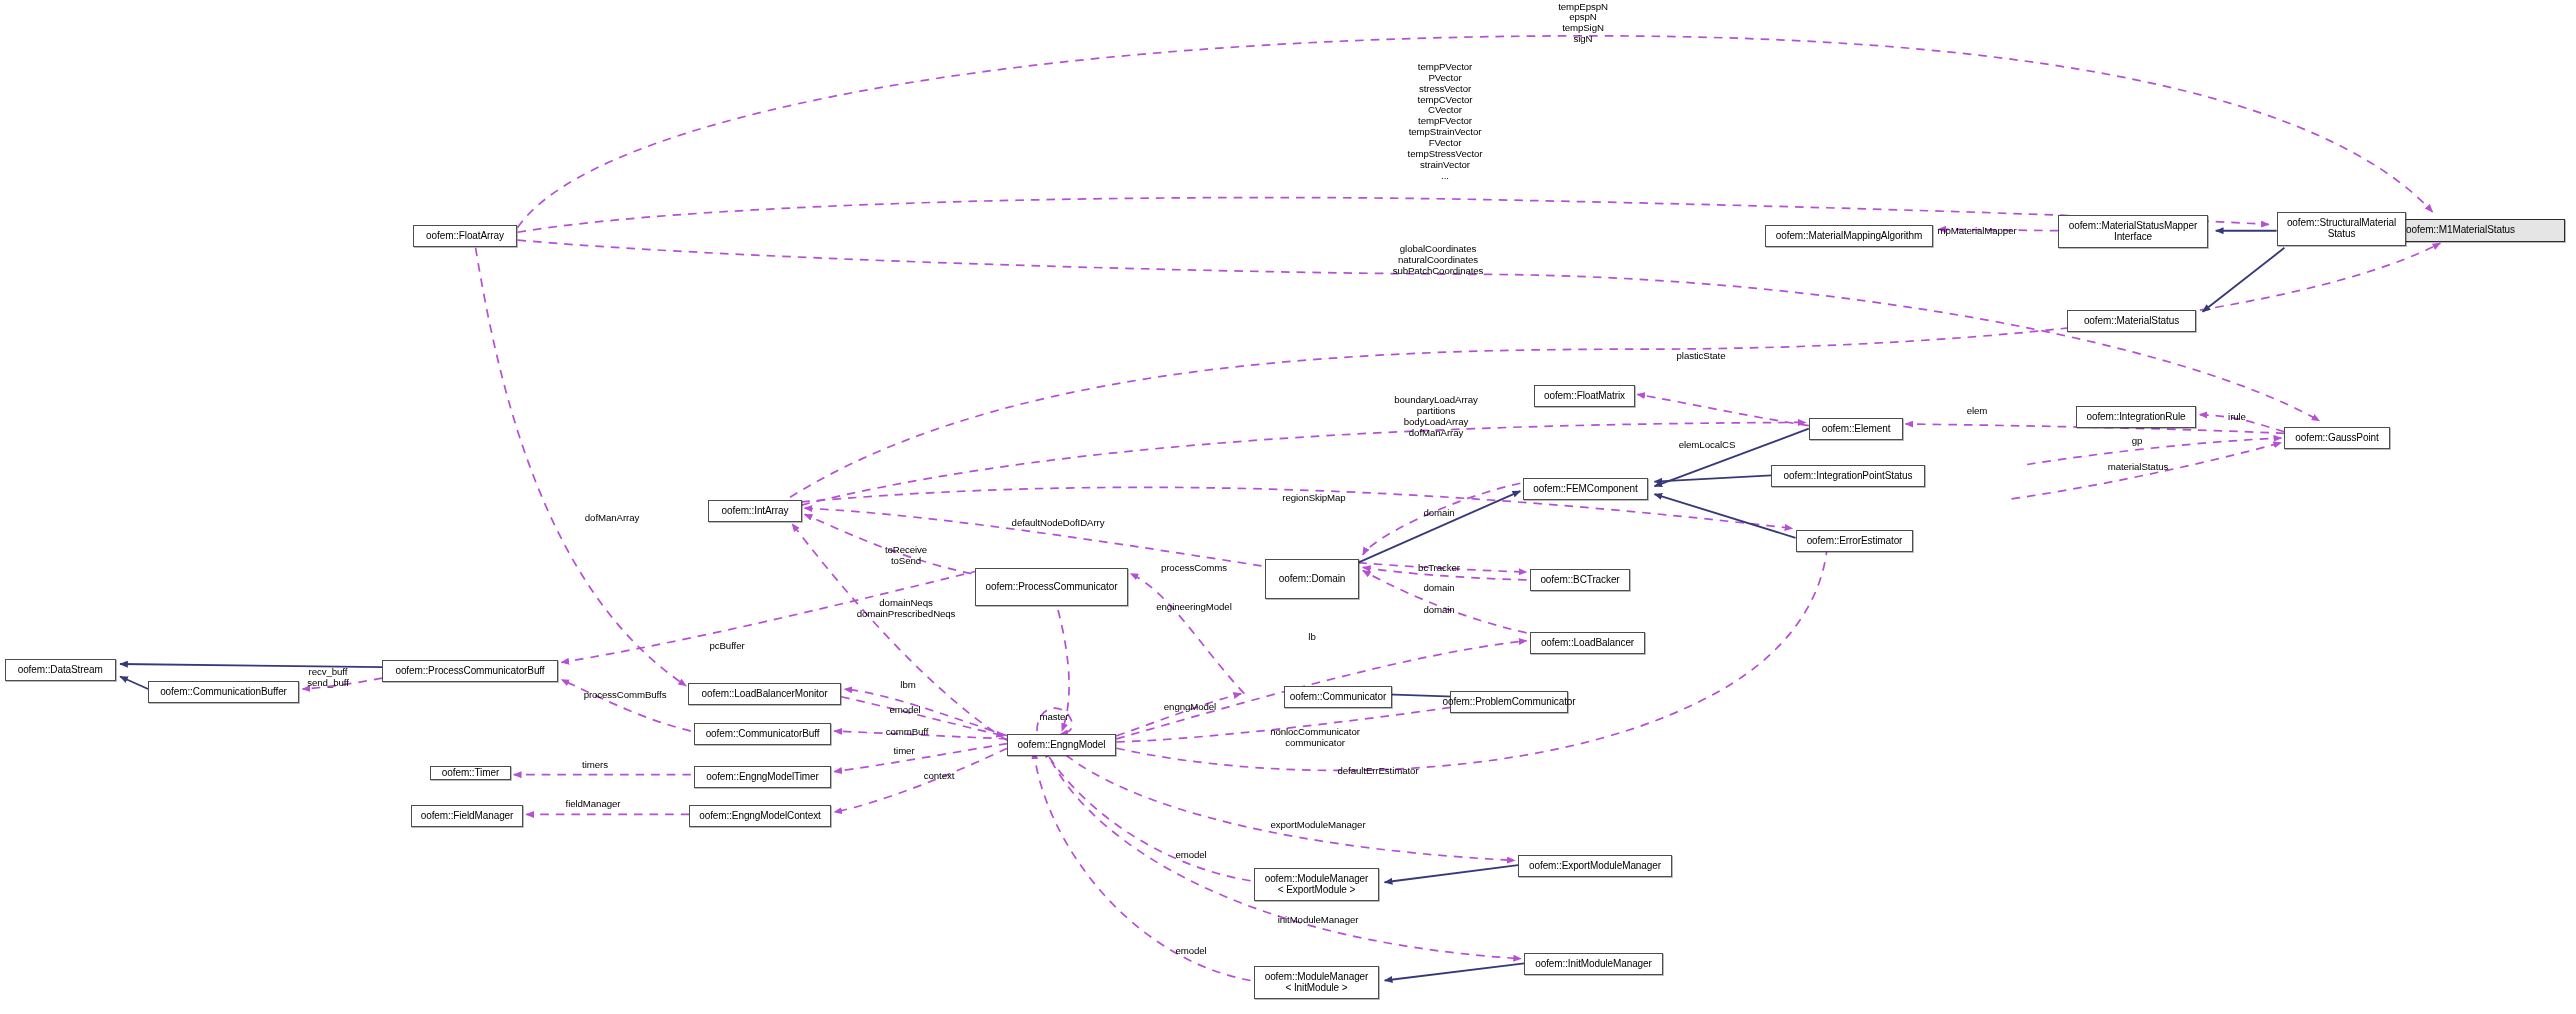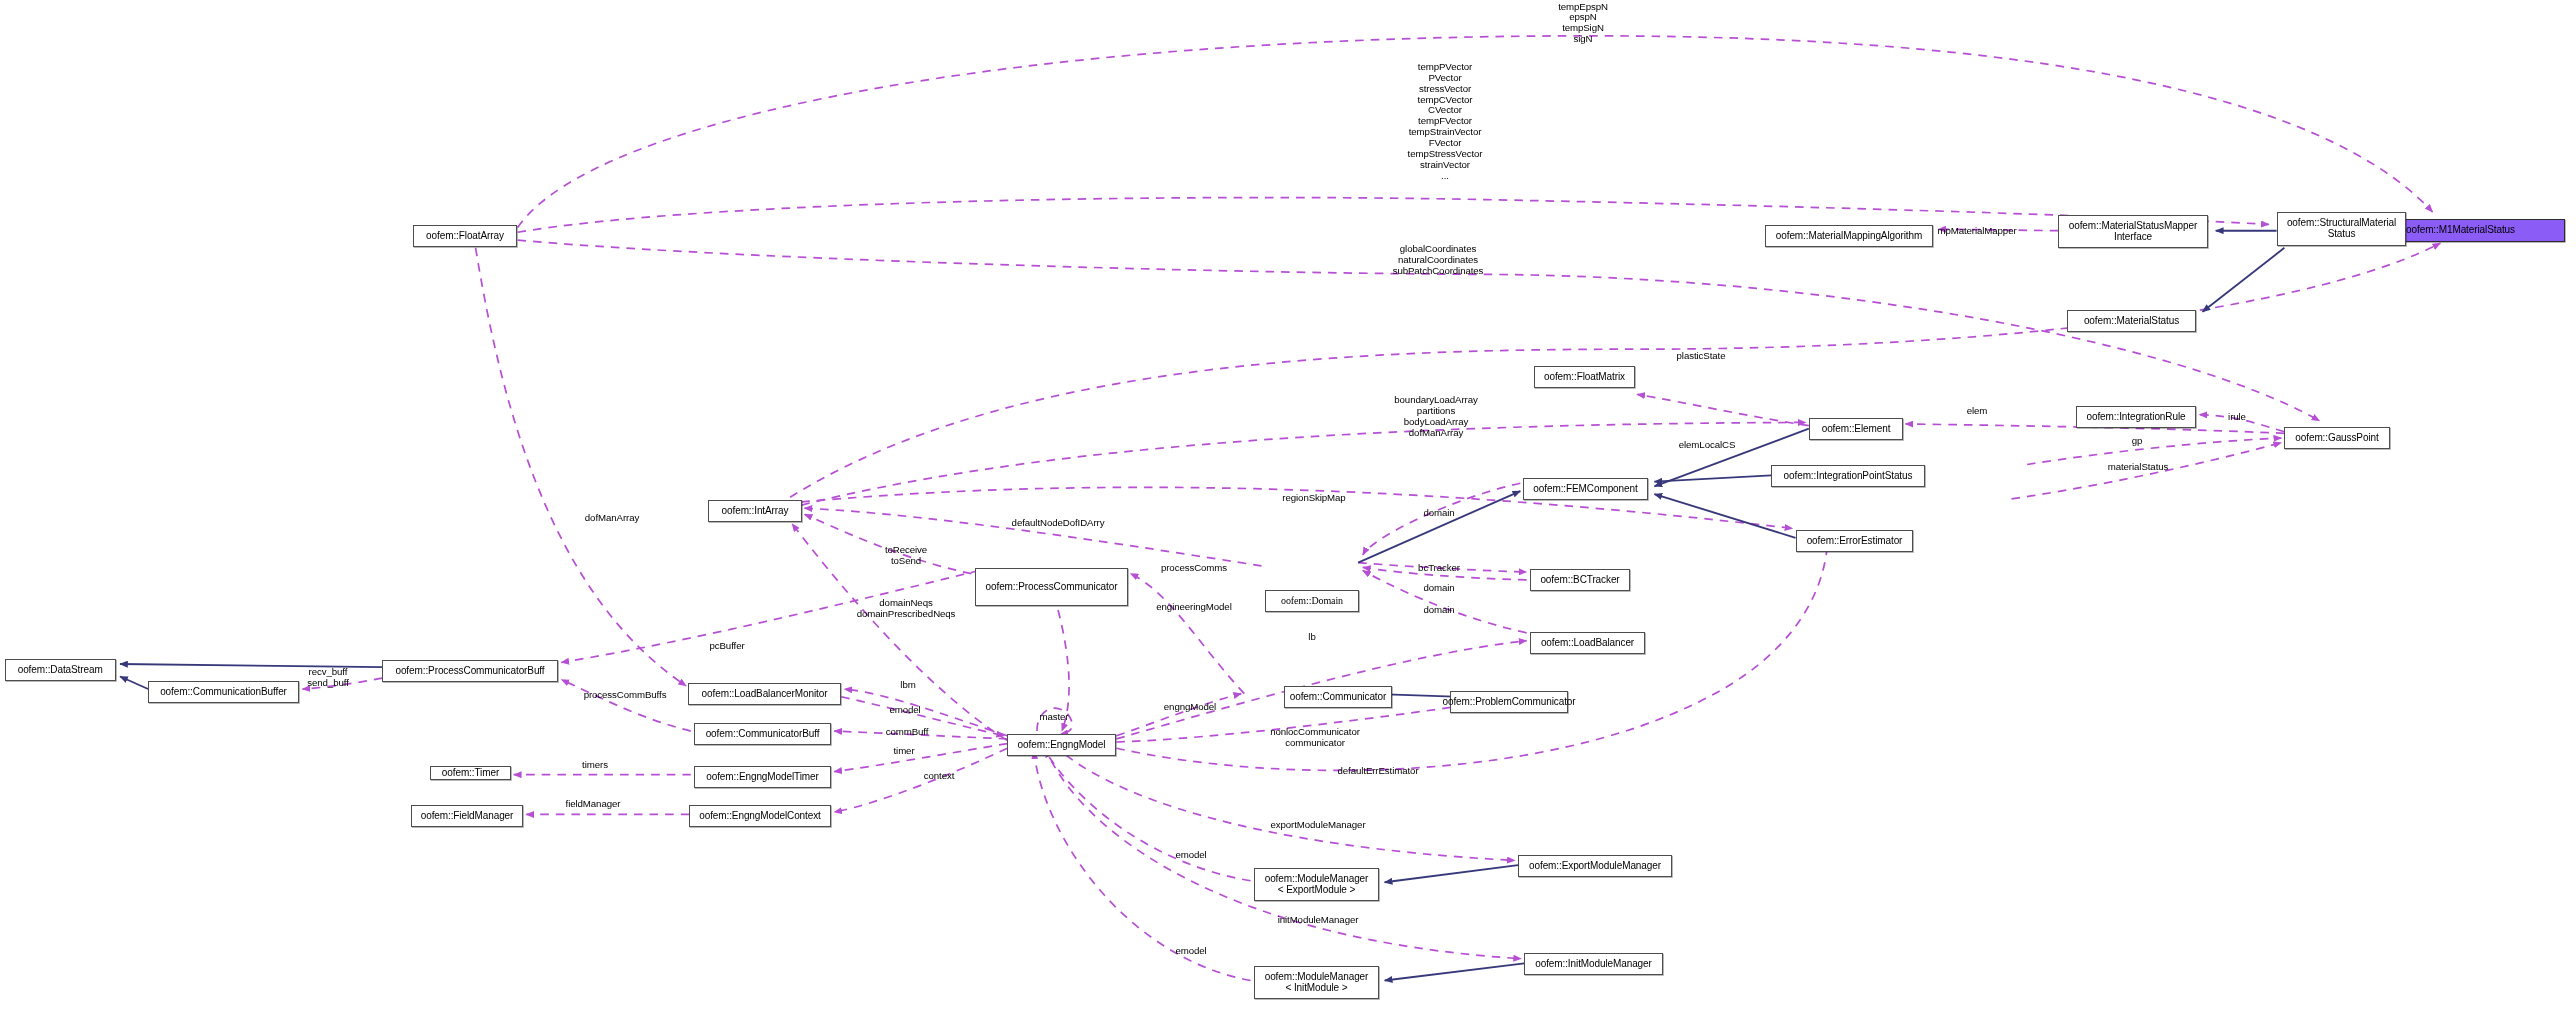--- a/index.html
+++ b/index.html
@@ -30,21 +30,21 @@
     display:flex;
     align-items:center;
     justify-content:center;
     text-align:center;
     white-space:pre-line;
     letter-spacing:-0.1px;
     z-index:5;
     box-shadow:0.8px 0.8px 0 rgba(0,0,0,0.35);
   }
   .node.highlight{
-    background:#8b5cf6;
+    background:#e5e5e5;
     border-color:#2b2b2b;
   }
   .edge-label{
     position:absolute;
     font-size:9.7px;
     color:#000000;
     line-height:1.12;
     text-align:center;
     white-space:pre-line;
     z-index:4;
@@ -174,29 +174,29 @@
 
   <div id="node-layer">
       <div class="node highlight" style="left: 2356px; top: 219px; width: 209px; height: 23.4px;">oofem::M1MaterialStatus</div>
       <div class="node" style="left: 2277px; top: 212px; width: 129px; height: 34px;">oofem::StructuralMaterial
 Status</div>
       <div class="node" style="left: 2058px; top: 215px; width: 150px; height: 33px;">oofem::MaterialStatusMapper
 Interface</div>
       <div class="node" style="left: 1765px; top: 225px; width: 168px; height: 22px;">oofem::MaterialMappingAlgorithm</div>
       <div class="node" style="left: 2067px; top: 310px; width: 129px; height: 22px;">oofem::MaterialStatus</div>
       <div class="node" style="left: 413px; top: 225px; width: 104px; height: 22px;">oofem::FloatArray</div>
-      <div class="node" style="left: 1534px; top: 366px; width: 101px; height: 22px;">oofem::FloatMatrix</div>
+      <div class="node" style="left: 1534px; top: 385px; width: 101px; height: 22px;">oofem::FloatMatrix</div>
       <div class="node" style="left: 1809px; top: 418px; width: 94px; height: 22px;">oofem::Element</div>
       <div class="node" style="left: 2076px; top: 406px; width: 120px; height: 22px;">oofem::IntegrationRule</div>
       <div class="node" style="left: 2284px; top: 427px; width: 106px; height: 22px;">oofem::GaussPoint</div>
       <div class="node" style="left: 1771px; top: 465px; width: 154px; height: 22px;">oofem::IntegrationPointStatus</div>
       <div class="node" style="left: 1523px; top: 478px; width: 125px; height: 22px;">oofem::FEMComponent</div>
       <div class="node" style="left: 1796px; top: 530px; width: 117px; height: 22px;">oofem::ErrorEstimator</div>
       <div class="node" style="left: 708px; top: 500px; width: 94px; height: 22px;">oofem::IntArray</div>
-      <div class="node" style="left: 1265px; top: 590px; width: 94px; height: 22px; font-family: Liberation Serif, serif;">oofem::Domain</div>
+      <div class="node" style="left: 1265px; top: 559px; width: 94px; height: 40px;">oofem::Domain</div>
       <div class="node" style="left: 1530px; top: 569px; width: 100px; height: 22px;">oofem::BCTracker</div>
       <div class="node" style="left: 975px; top: 568px; width: 153px; height: 38px;">oofem::ProcessCommunicator</div>
       <div class="node" style="left: 1530px; top: 632px; width: 115px; height: 22px;">oofem::LoadBalancer</div>
       <div class="node" style="left: 4.7px; top: 659px; width: 111px; height: 22px;">oofem::DataStream</div>
       <div class="node" style="left: 382px; top: 660px; width: 176px; height: 22px;">oofem::ProcessCommunicatorBuff</div>
       <div class="node" style="left: 148px; top: 681px; width: 151px; height: 22px;">oofem::CommunicationBuffer</div>
       <div class="node" style="left: 688px; top: 683px; width: 153px; height: 22px;">oofem::LoadBalancerMonitor</div>
       <div class="node" style="left: 1284px; top: 686px; width: 108px; height: 22px;">oofem::Communicator</div>
       <div class="node" style="left: 1450px; top: 691px; width: 118px; height: 22px;">oofem::ProblemCommunicator</div>
       <div class="node" style="left: 694px; top: 723px; width: 137px; height: 22px;">oofem::CommunicatorBuff</div>

